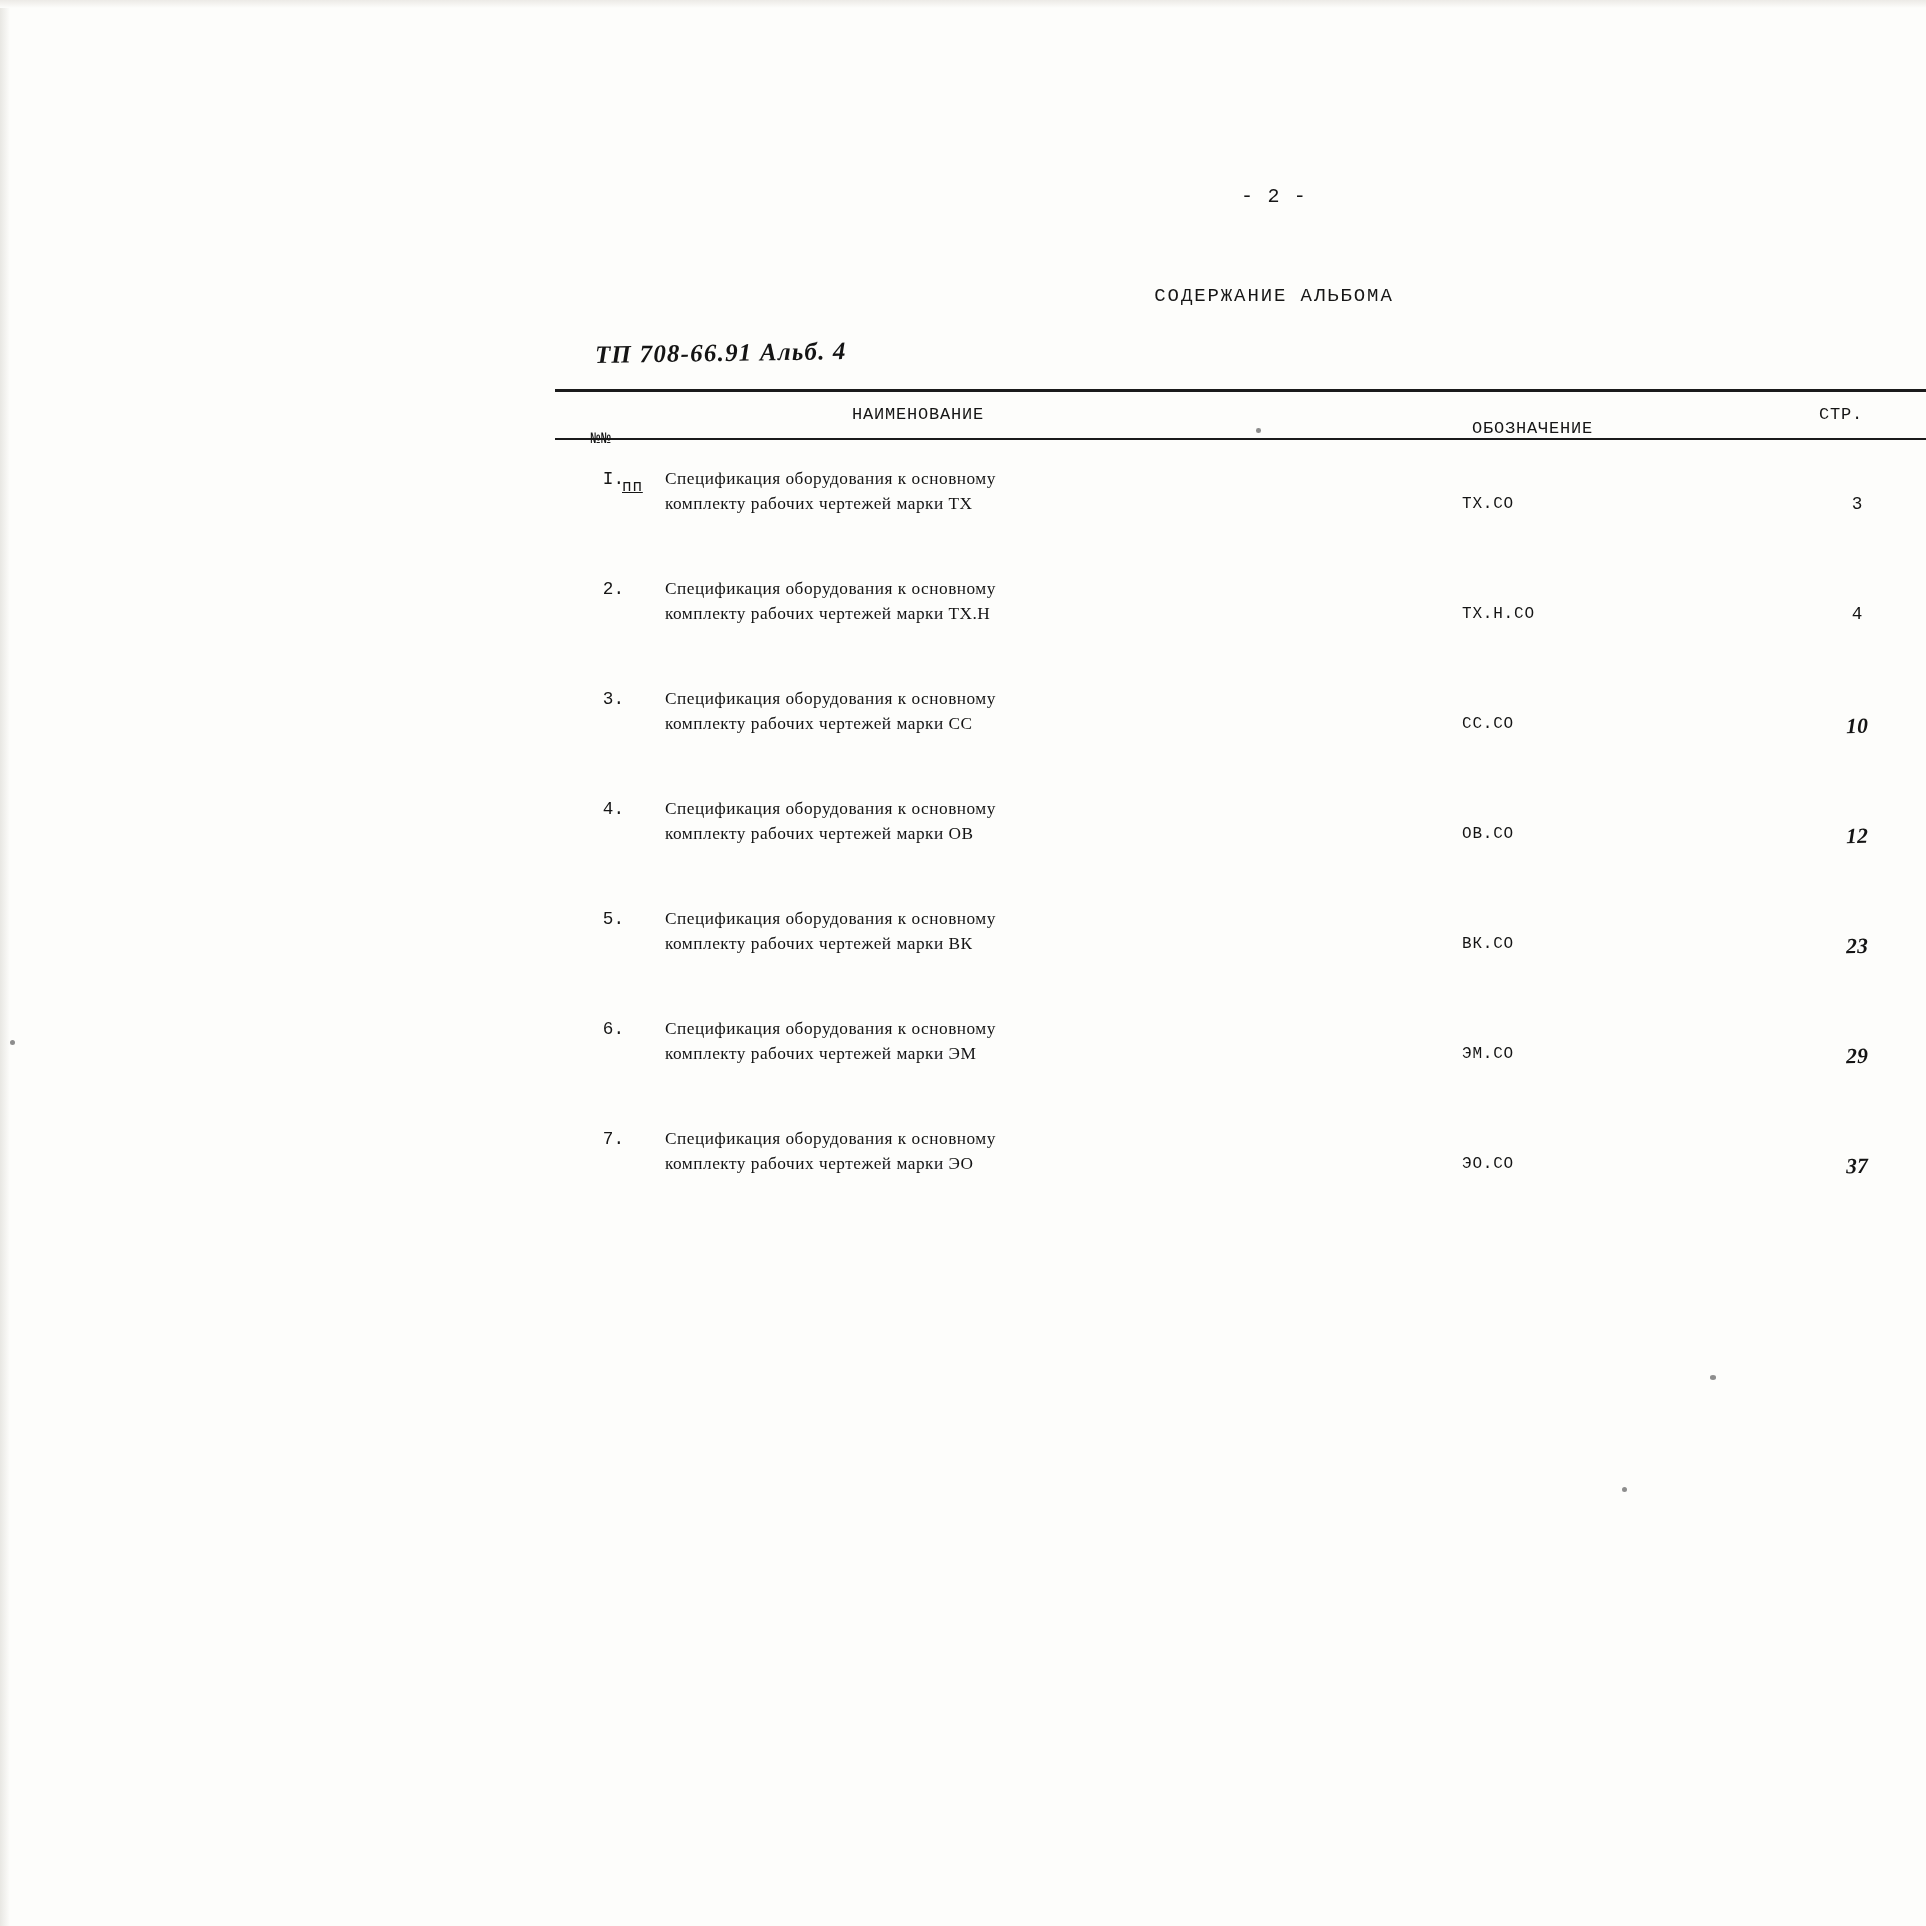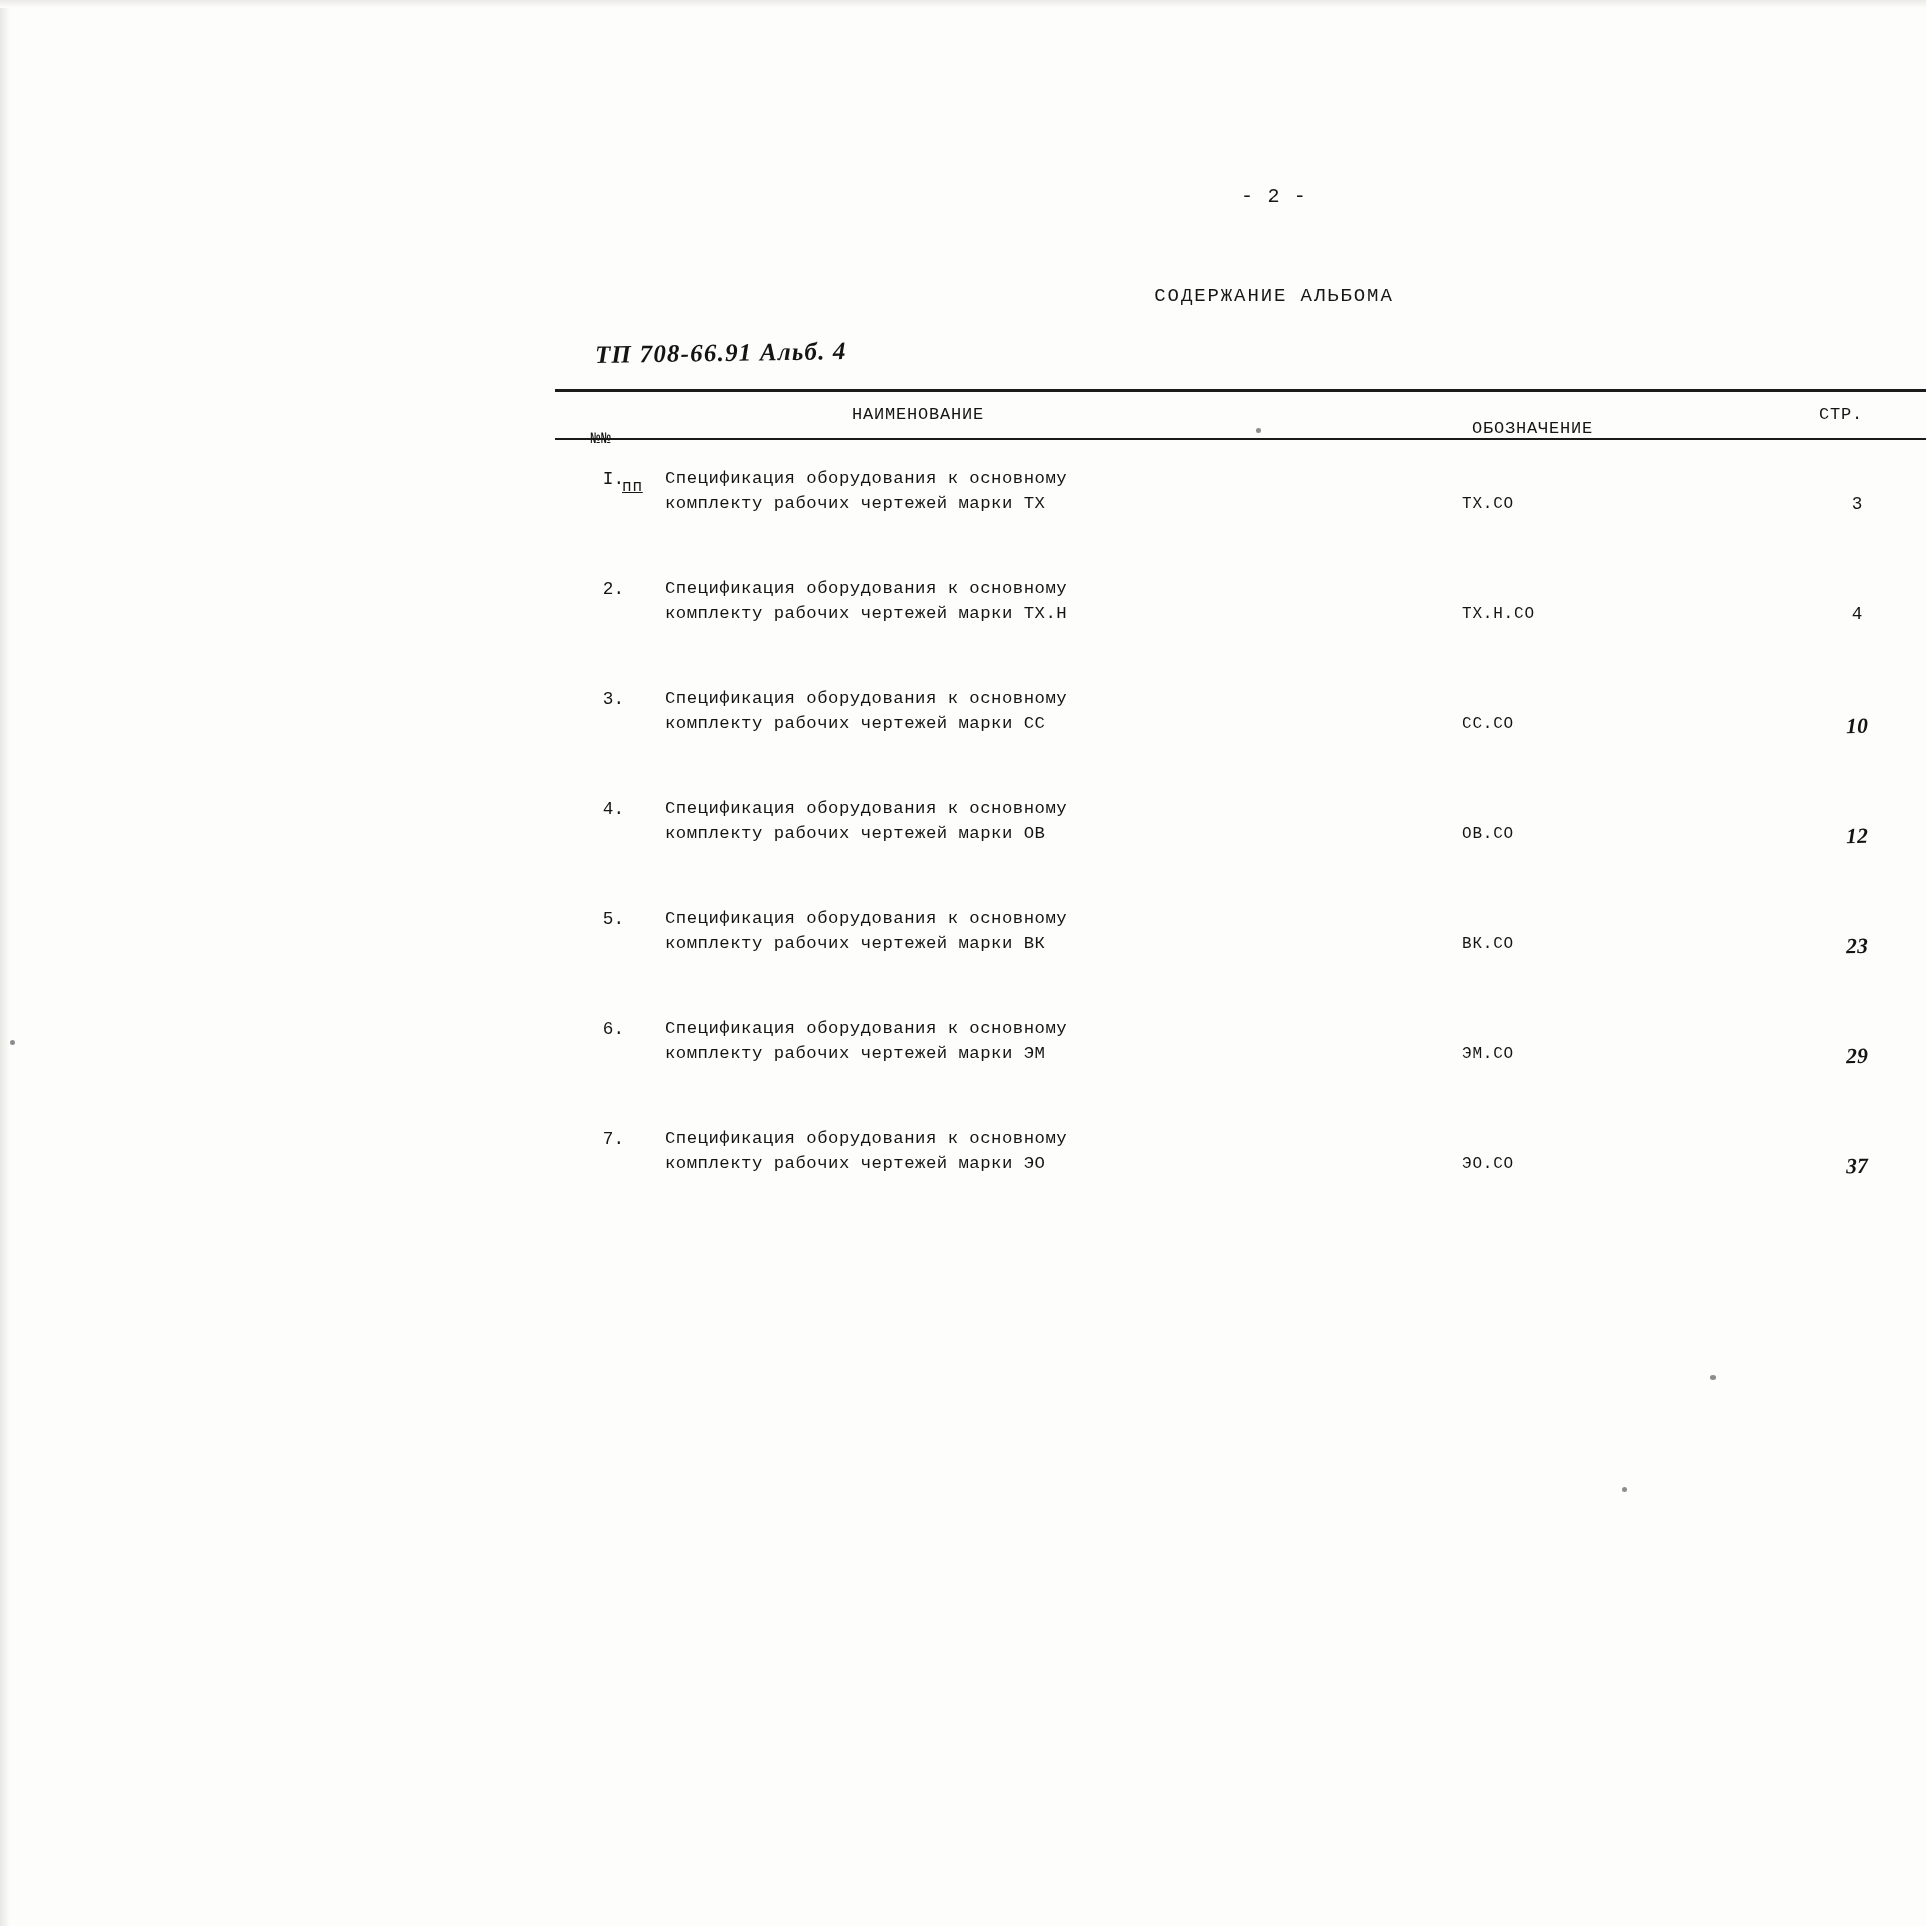--- a/index.html
+++ b/index.html
@@ -143,21 +143,21 @@
     text-align: right;
     font-family: "Liberation Mono", monospace;
     font-size: 17.7px;
     color: #151515;
   }
   .cell-name {
     position: absolute;
     left: 110px;
     top: 6.2px;
     width: 732px;
-    font-family: Liberation Mono, monospace;
+    font-family: Liberation Serif, serif;
     font-size: 17.3px;
     line-height: 1.48;
     letter-spacing: 0.5px;
     color: #141414;
     white-space: pre-line;
   }
   .cell-desig {
     position: absolute;
     left: 907px;
     top: 35px;

